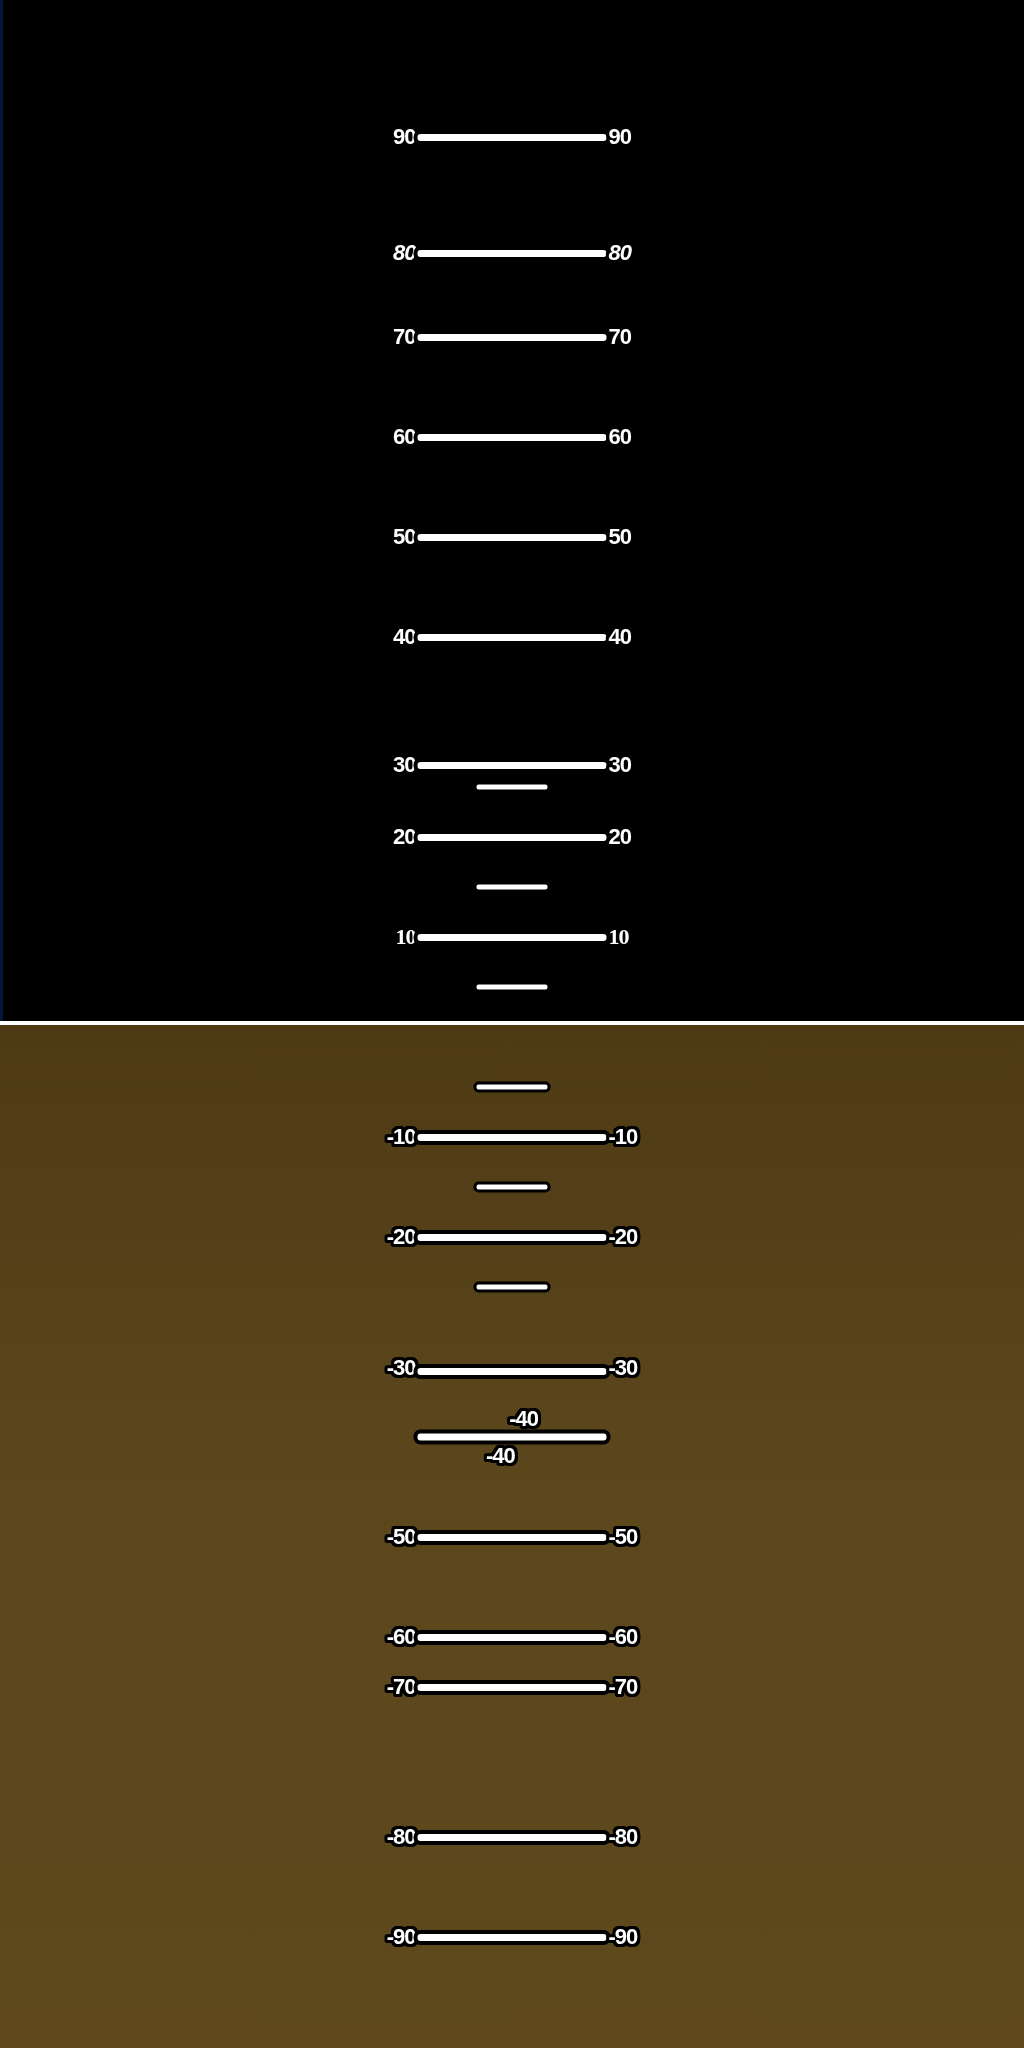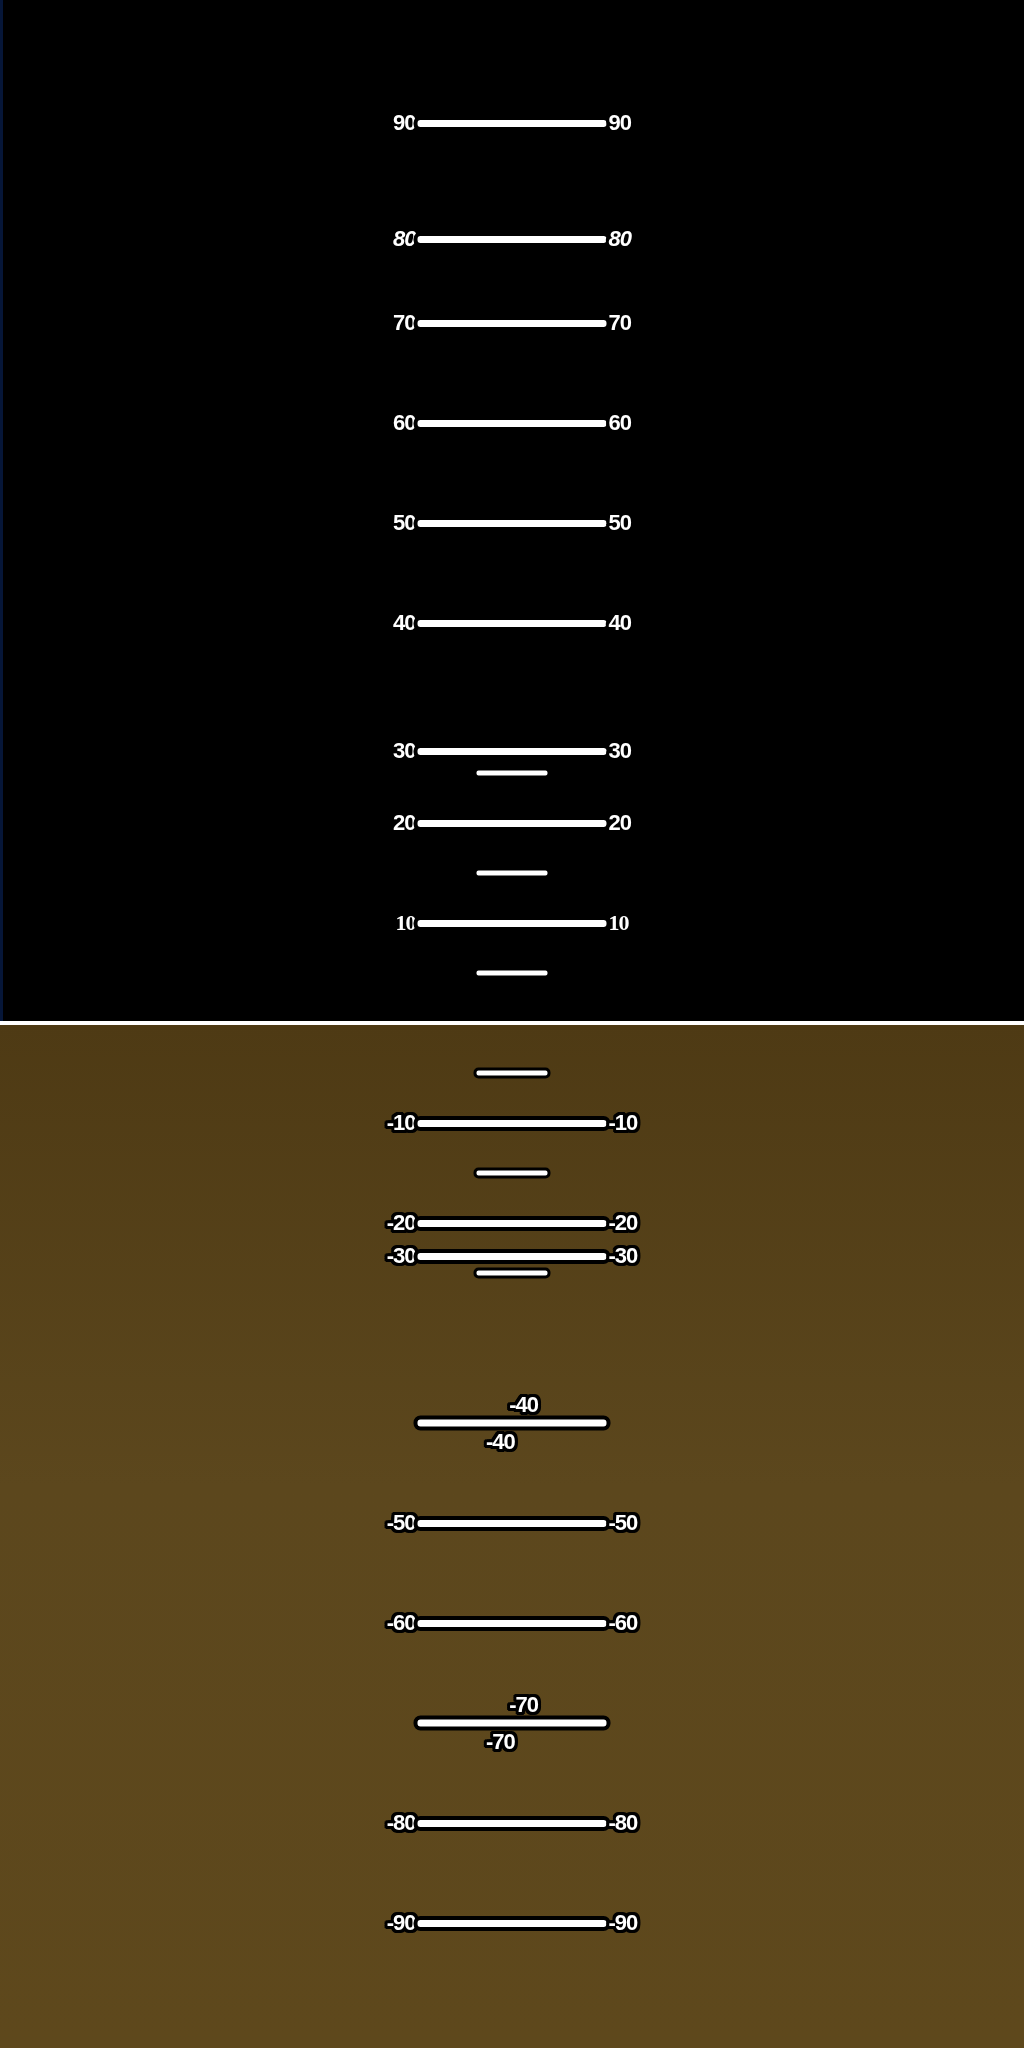--- a/index.html
+++ b/index.html
@@ -58,20 +58,21 @@
     width: 100%;
     height: 100%;
   }
   .pitch-row {
     position: absolute;
     left: 50%;
     transform: translate(-50%, -50%);
     display: flex;
     align-items: center;
     white-space: nowrap;
+    margin-top: 14px;
   }
   .pitch-bar {
     box-sizing: border-box;
     width: 197px;
     height: 15px;
     background: var(--line-fill);
     border: 4px solid var(--line-outline);
     border-radius: 7px;
     flex: 0 0 auto;
   }
@@ -175,41 +176,41 @@
         <span class="pitch-bar minor"></span>
       </div>
       <div class="pitch-row" style="top: 1223px;">
         <span class="pitch-label left">-20</span>
         <span class="pitch-bar"></span>
         <span class="pitch-label right">-20</span>
       </div>
       <div class="pitch-row" style="top: 1273px;">
         <span class="pitch-bar minor"></span>
       </div>
-      <div class="pitch-row" style="top: 1256px;">
+      <div class="pitch-row" style="top: 1354px; align-items: flex-end;">
         <span class="pitch-label left">-30</span>
         <span class="pitch-bar"></span>
         <span class="pitch-label right">-30</span>
       </div>
       <div class="pitch-row" style="top: 1423px; flex-direction: column;">
         <span class="pitch-label left">-40</span>
         <span class="pitch-bar"></span>
         <span class="pitch-label right">-40</span>
       </div>
       <div class="pitch-row" style="top: 1523px;">
         <span class="pitch-label left">-50</span>
         <span class="pitch-bar"></span>
         <span class="pitch-label right">-50</span>
       </div>
       <div class="pitch-row" style="top: 1623px;">
         <span class="pitch-label left">-60</span>
         <span class="pitch-bar"></span>
         <span class="pitch-label right">-60</span>
       </div>
-      <div class="pitch-row" style="top: 1723px; flex-direction: column;">
+      <div class="pitch-row" style="top: 1673px;">
         <span class="pitch-label left">-70</span>
         <span class="pitch-bar"></span>
         <span class="pitch-label right">-70</span>
       </div>
       <div class="pitch-row" style="top: 1823px;">
         <span class="pitch-label left">-80</span>
         <span class="pitch-bar"></span>
         <span class="pitch-label right">-80</span>
       </div>
       <div class="pitch-row" style="top: 1923px;">

